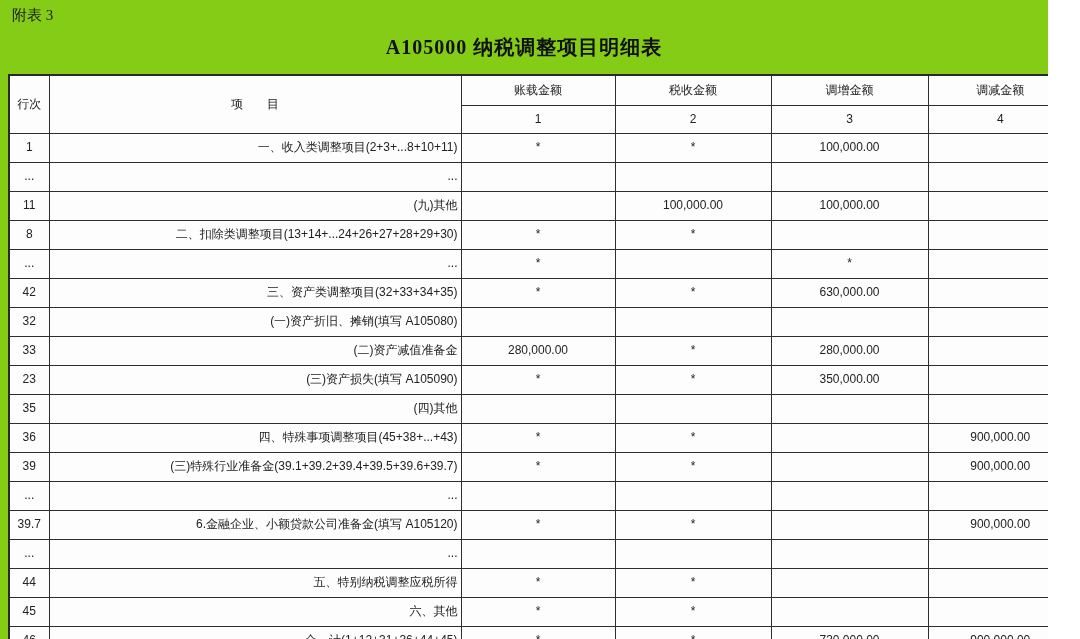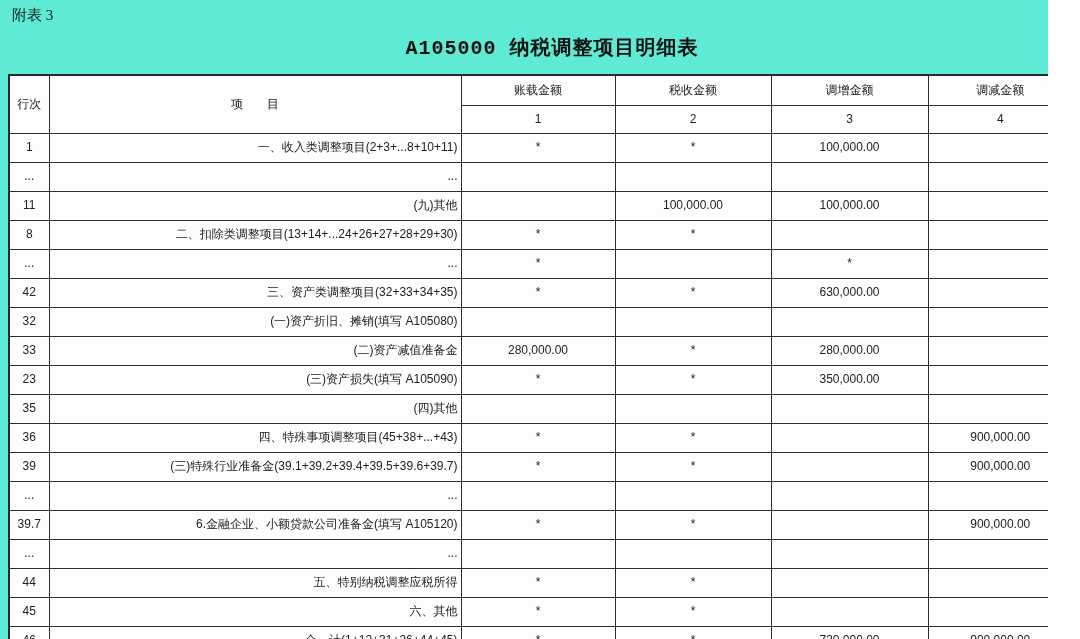--- a/index.html
+++ b/index.html
@@ -1,35 +1,34 @@
 <!DOCTYPE html>
 <html><head>
 <meta charset="utf-8">
 <style>
   html,body{margin:0;padding:0;background:#ffffff;}
   .page{
     position:relative;
     width:1048px;height:639px;
-    background:#5eead4;
+    background:#84cc16;
     font-family:"Liberation Sans","DejaVu Sans",sans-serif;
     color:#1c1c1c;
     overflow:hidden;
   }
   .appendix{
     position:absolute;left:12px;top:6px;
     font-family:"Liberation Serif","DejaVu Serif",serif;
     font-size:15px;color:#1c1c1c;
   }
   .title{
     position:absolute;top:34px;left:0;width:100%;
     text-align:center;
-    font-family:Liberation Mono, monospace;
+    font-family:Liberation Serif, serif;
     font-weight:bold;font-size:20px;color:#111;
     letter-spacing:1px;
-    padding-left:28px;
   }
   table.form{
     position:absolute;left:8px;top:74px;
     width:1064px;
     border-collapse:collapse;table-layout:fixed;
     font-size:12px;color:#222;
     border:2px solid #2a2a2a;
   }
   table.form th, table.form td{
     border:1px solid #2e2e2e;

